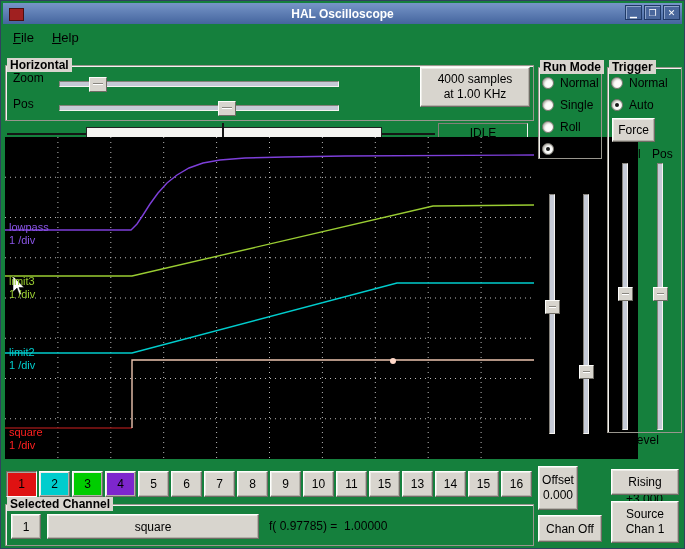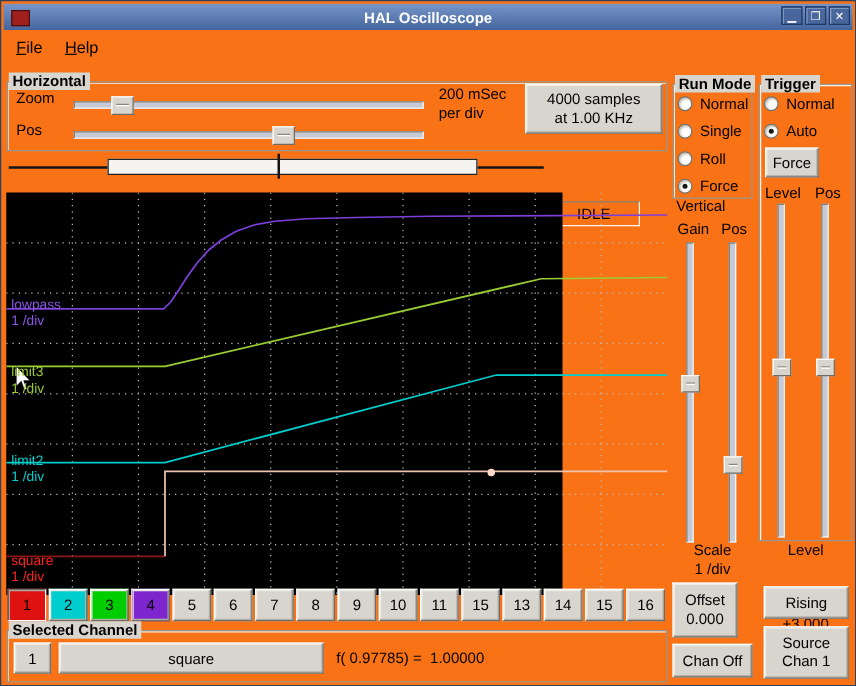--- a/index.html
+++ b/index.html
@@ -1,16 +1,16 @@
 <!DOCTYPE html>
 <html><head>
 <meta charset="utf-8">
 <style>
   html,body { margin:0; padding:0; background:#888; font-family:"Liberation Sans",sans-serif; }
-  .window { position:relative; width:685px; height:549px; background:#f97316;
+  .window { position:relative; width:685px; height:549px; background:#15803d;
             border:1px solid #30415e; box-sizing:border-box; overflow:hidden; }
   
   .titlebar { position:absolute; left:2px; top:2px; right:2px; height:21px;
               background:linear-gradient(180deg,#7795c8,#44659e);
               display:flex; align-items:center; justify-content:center; }
   .title-text { color:#fff; font-weight:bold; font-size:12px; }
   .app-icon { position:absolute; left:6px; top:5px; width:15px; height:13px;
               background:#a02020; border:1px solid #4e0d0d; box-sizing:border-box; }
   .tb-buttons { position:absolute; right:4px; top:4px; display:flex; gap:2px; }
   .tb-btn { width:17px; height:15px; background:#49679c; border:1px solid #1f3a66;
@@ -46,26 +46,26 @@
   .radio { width:12px; height:12px; border-radius:50%; background:#fdfdfb;
            border:1px solid #76736c; box-shadow:inset 1px 1px 2px #b5b2aa;
            position:relative; flex:0 0 auto; box-sizing:border-box; }
   .radio.sel::after { content:""; position:absolute; left:3px; top:3px; width:4px;
                       height:4px; border-radius:50%; background:#181818; }
   
   .ind-line { position:absolute; left:6px; top:132px; width:428px; height:2px; background:#151515; }
   .ind-window { position:absolute; left:85px; top:126px; width:296px; height:13px;
                 border:1px solid #222; background:#f5f4f1; box-sizing:border-box; }
   .ind-tick { position:absolute; left:221px; top:122px; width:2px; height:20px; background:#151515; }
-  .idle-box { position:absolute; left:437px; top:122px; width:74px; height:20px;
+  .idle-box { position:absolute; left:437px; top:122px; width:90px; height:20px;
               border:1px solid; border-color:#84817a #f5f4f1 #f5f4f1 #84817a;
               display:flex; align-items:center; justify-content:center; font-size:12px;
-              box-sizing:border-box;margin-top:38px; }
-  
-  .scope { position:absolute; left:4px; top:153px; width:445px; height:322px; background:#000; }
+              box-sizing:border-box; }
+  
+  .scope { position:absolute; left:4px; top:136px; width:633px; height:322px; background:#000; }
   .scope-label { position:absolute; left:4px; font-size:11px; line-height:13px; }
   
   .ch-btn { top:470px; width:31px; height:26px; }
   .pre { white-space:pre; }
   .centered { text-align:center; }
 </style>
 </head>
 <body>
 
 <div class="window">
@@ -87,24 +87,20 @@
 
   <div class="groupbox" style="left:4px; top:64px; width:529px; height:56px;">
     <span class="groupbox-label">Horizontal</span>
   </div>
   <span class="lbl" style="left:12px; top:70px;">Zoom</span>
   <div class="trough" style="left:58px; top:80px; width:280px; height:6px;"></div>
   <div class="handle handle-h" style="top: 76px; left: 88px;"></div>
   <span class="lbl" style="left:12px; top:96px;">Pos</span>
   <div class="trough" style="left:58px; top:104px; width:280px; height:6px;"></div>
   <div class="handle handle-h" style="top: 100px; left: 217px;"></div>
-  <div class="lbl" style="left:350px; top:67px; line-height:15px;">
-    <div>200 mSec</div>
-    <div>per div</div>
-  </div>
   <div class="gtk-btn two-line" style="left:419px; top:66px; width:110px; height:40px;">
     <div>4000 samples</div>
     <div>at 1.00 KHz</div>
   </div>
 
   <div class="ind-line"></div>
   <div class="ind-window"></div>
   <div class="ind-tick"></div>
   <div class="idle-box">IDLE</div>
 
@@ -198,21 +194,21 @@
 
   <span class="lbl" style="left:540px; top:157px;">Vertical</span>
   <span class="lbl" style="left:541px; top:175px;">Gain</span>
   <span class="lbl" style="left:576px; top:175px;">Pos</span>
   <div class="trough" style="left:548px; top:193px; width:6px; height:240px;"></div>
   <div class="handle handle-v" style="left: 544px; top: 299px;"></div>
   <div class="trough" style="left:582px; top:193px; width:6px; height:240px;"></div>
   <div class="handle handle-v" style="left: 578px; top: 364px;"></div>
   <div class="lbl centered" style="left:537px; top:432px; width:64px;">Scale</div>
   <div class="lbl centered" style="left:537px; top:447px; width:64px;">1 /div</div>
-  <div class="gtk-btn two-line" style="left:537px; top:465px; width:52px; height:44px;">
+  <div class="gtk-btn two-line" style="left:537px; top:465px; width:40px; height:44px;">
     <div>Offset</div>
     <div>0.000</div>
   </div>
   <div class="gtk-btn" style="left:537px; top:514px; width:64px; height:27px;">Chan Off</div>
 
   <div class="groupbox" style="left:606px; top:66px; width:75px; height:366px;">
     <span class="groupbox-label">Trigger</span>
   </div>
   <div style="position:absolute; left:610px; top:71px; width:70px;">
       <div class="radio-row">

